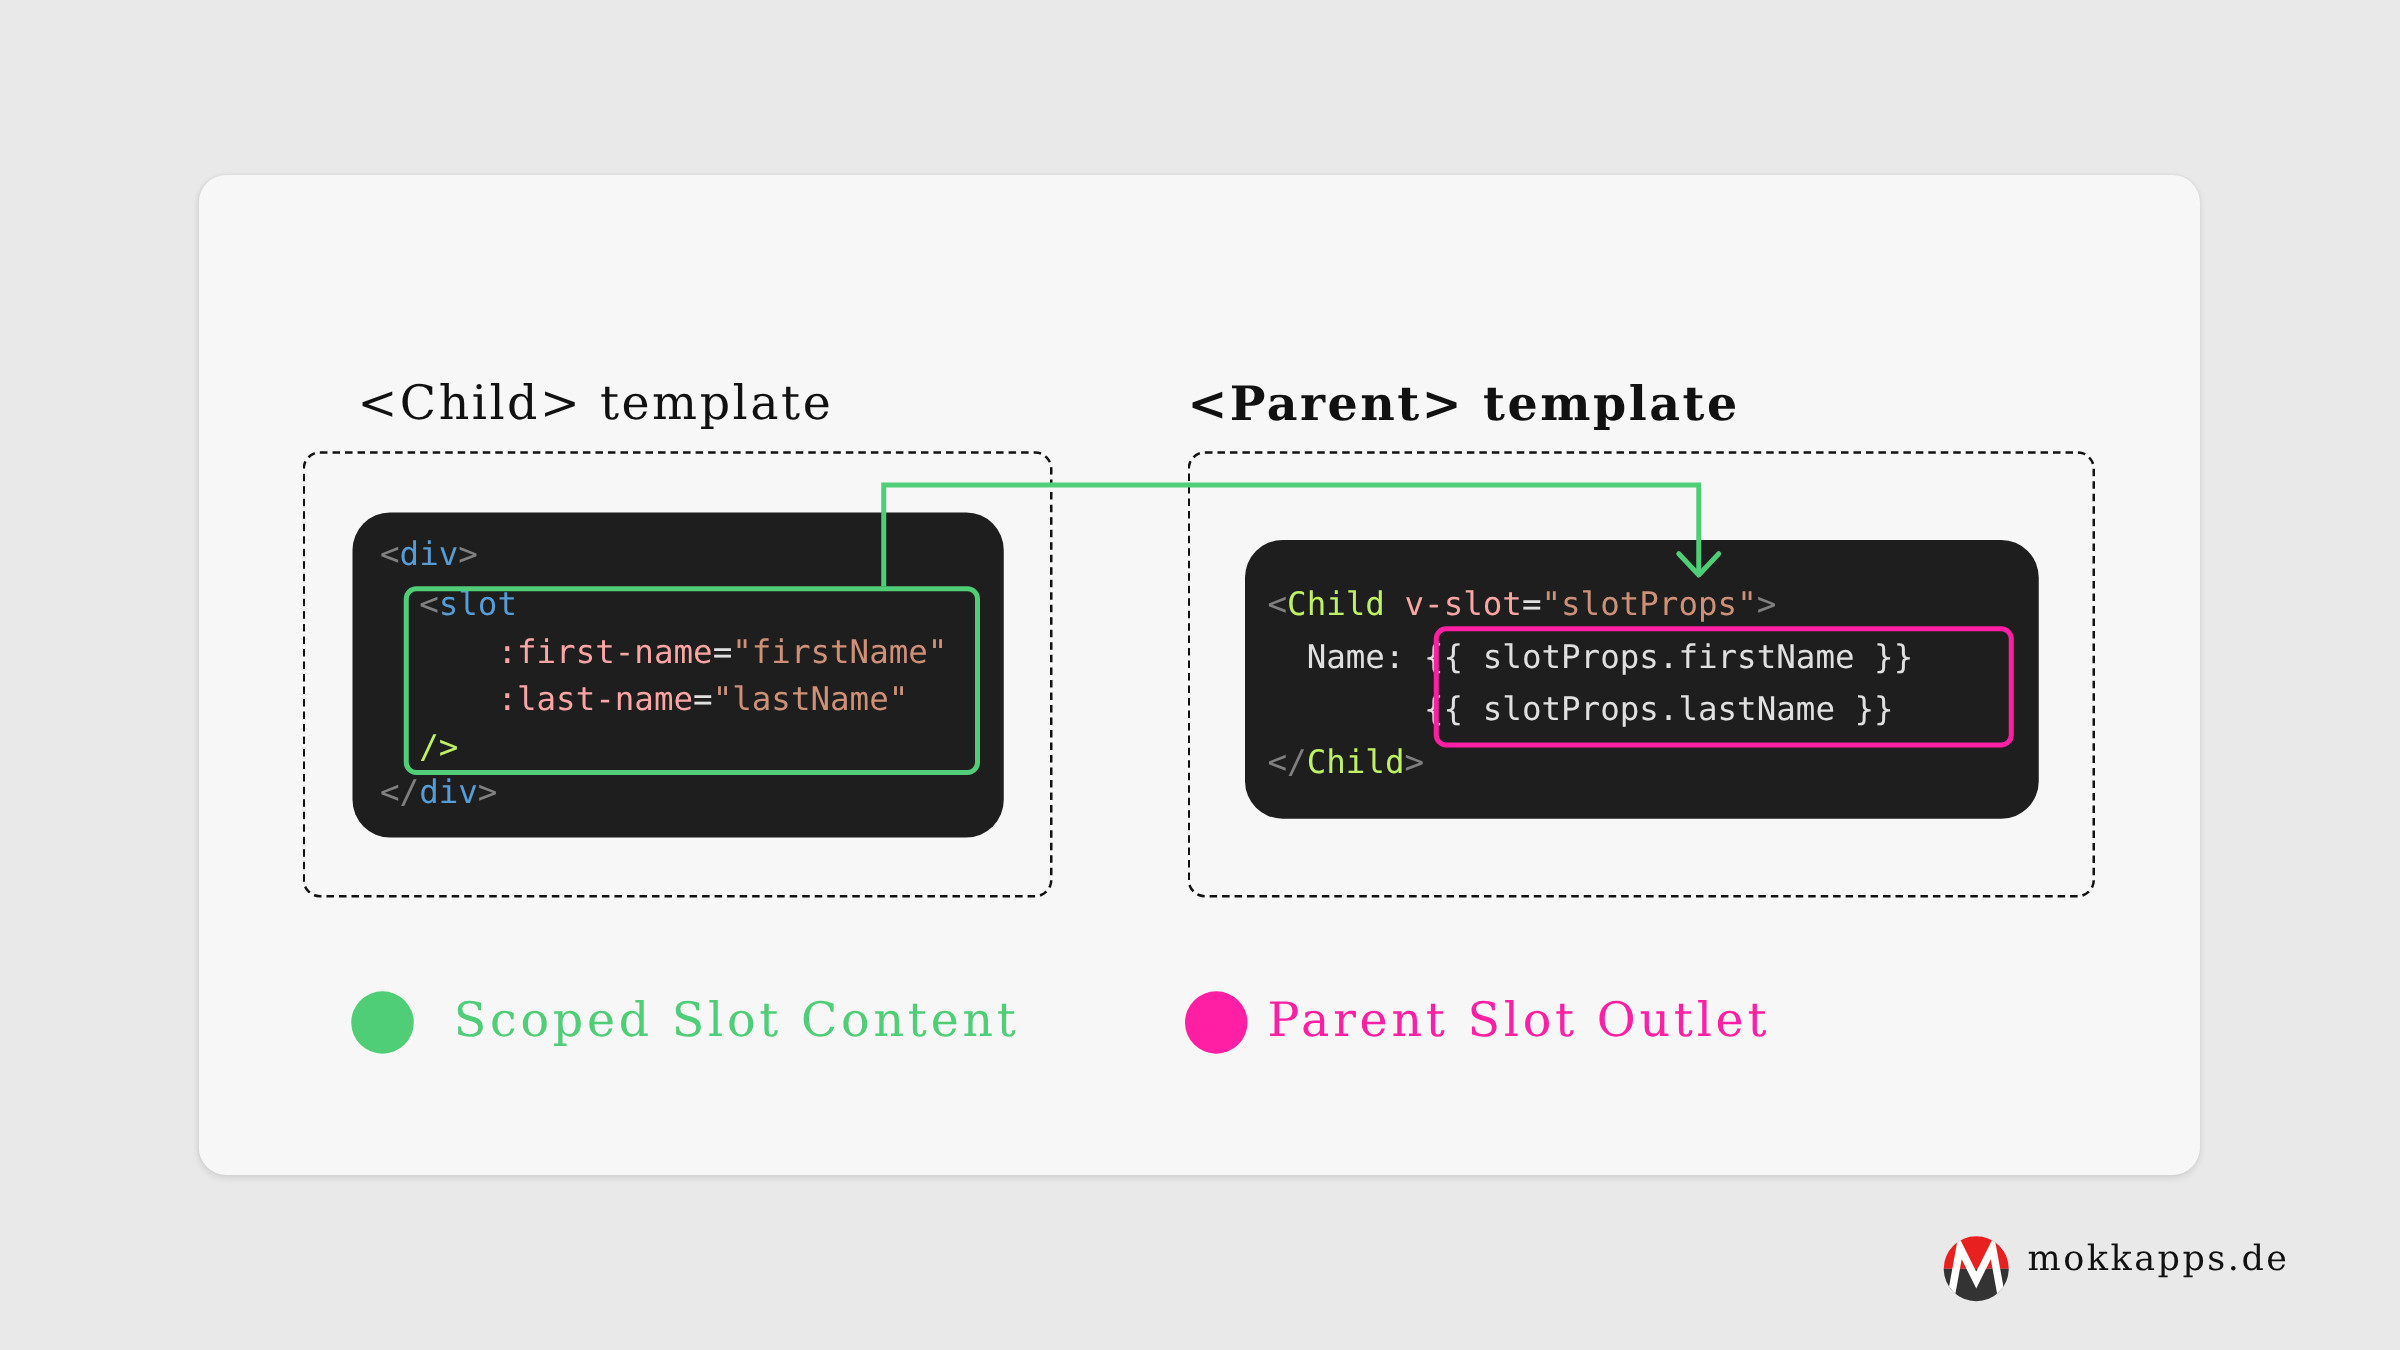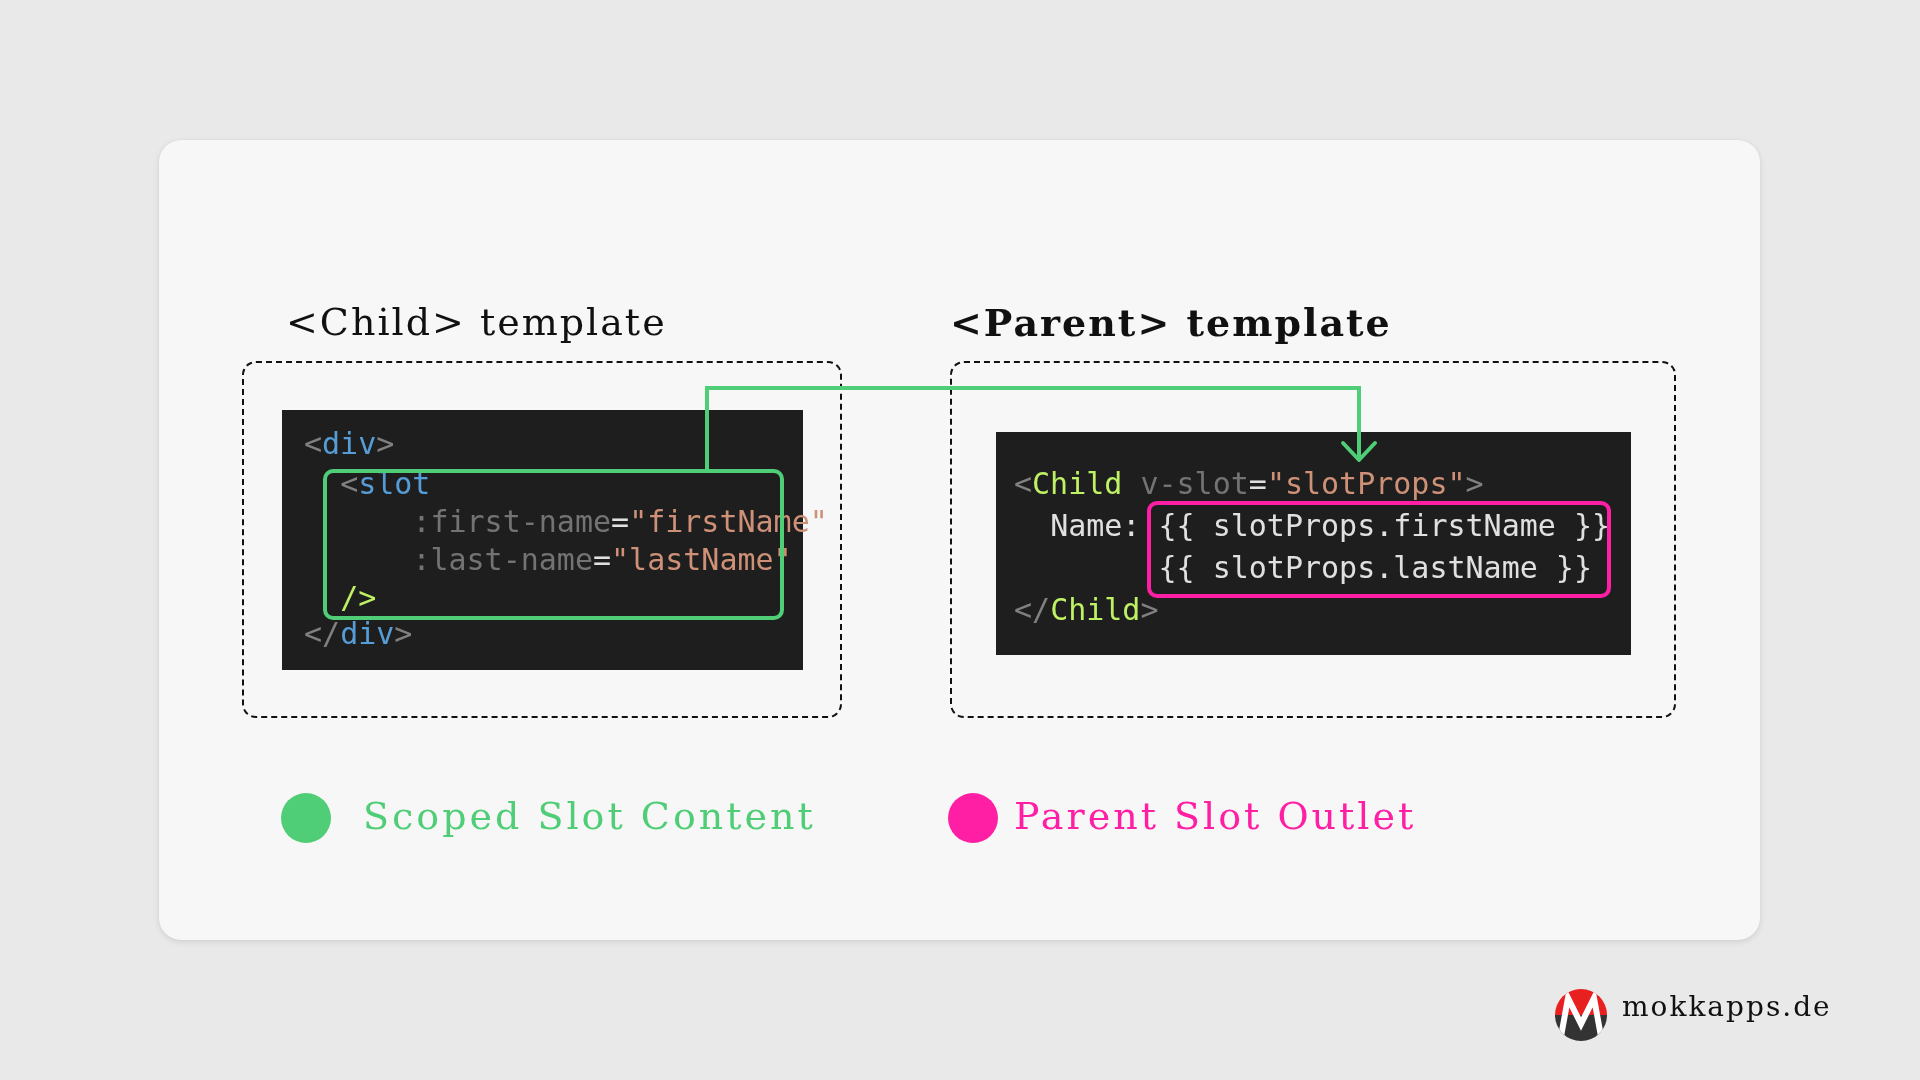--- a/index.html
+++ b/index.html
@@ -18,28 +18,28 @@
   .section-title {
     position: absolute; font-size: 38px; letter-spacing: 2px;
     color: #111; font-family: "DejaVu Serif", serif; white-space: nowrap;
   }
   .dash-box {
     position: absolute; border: 2px dashed #111; border-radius: 14px;
     box-sizing: border-box;
   }
   .code {
     position: absolute; background: #1e1e1e; box-sizing: border-box;
-    font-family: "DejaVu Sans Mono", monospace; font-size: 30px;
-    color: #d4d4d4; white-space: pre;
+    font-family: "DejaVu Sans Mono", monospace; font-size: 26px;
+    color: #d4d4d4; white-space: pre; border-radius: 30px;
   }
   .code .line { position: absolute; left: 0; height: 36px; line-height: 36px; }
   .c-punc { color: #808080; }
   .c-tag { color: #569cd6; }
   .c-comp { color: #bef264; }
-  .c-attr { color: #737373; }
+  .c-attr { color: #fca5a5; }
   .c-str { color: #ce9178; }
   .c-text { color: #e0e0e0; }
   .hl-green {
     position: absolute; border: 4px solid #4fce77; border-radius: 10px; box-sizing: border-box;
   }
   .hl-pink {
     position: absolute; border: 4px solid #ff1fa5; border-radius: 10px; box-sizing: border-box;
   }
   svg.connector { position: absolute; left: 0; top: 0; overflow: visible; }
   .legend-dot { position: absolute; width: 50px; height: 50px; border-radius: 50%; }

